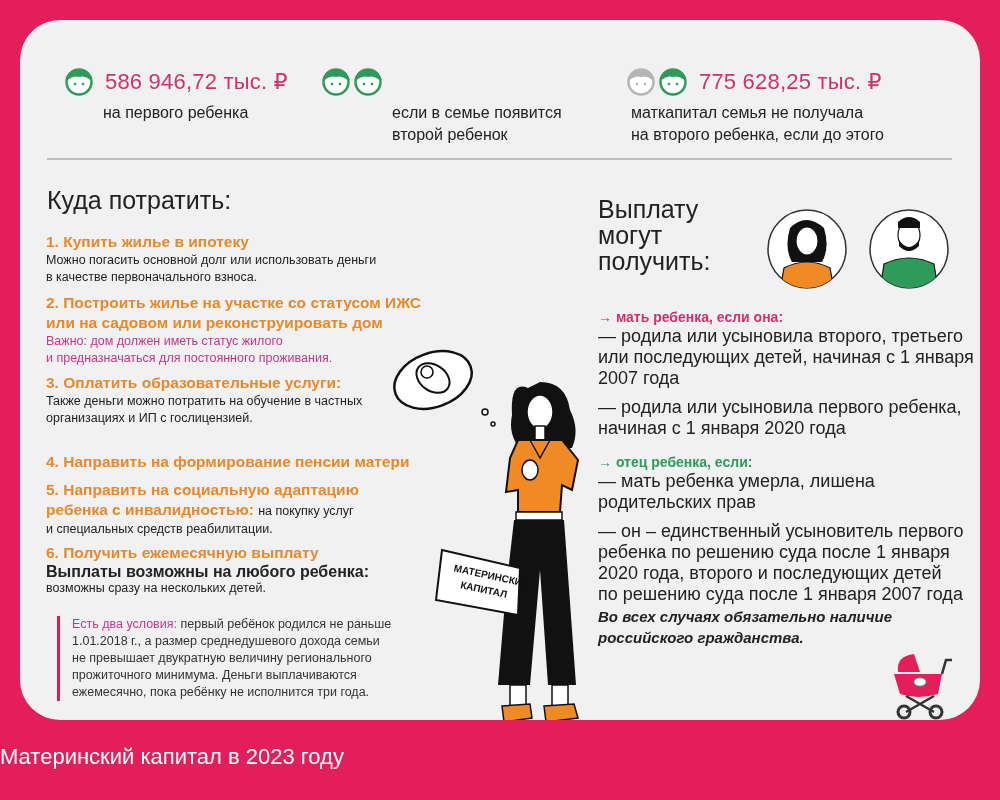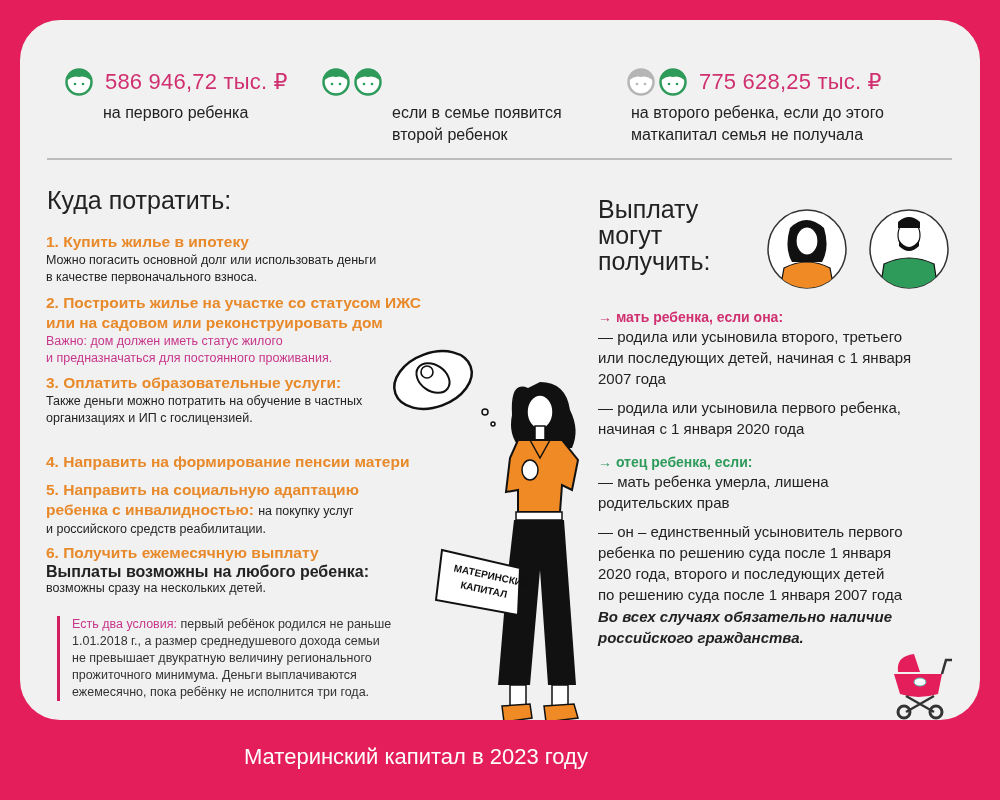--- a/index.html
+++ b/index.html
@@ -35,26 +35,26 @@
   .cond { position: absolute; left: 27px; top: 596px; width: 390px; padding-left: 12px; border-left: 3.5px solid #D31E5F; margin-left: 10px; }
   .cond .txt { font-size: 12.5px; line-height: 17px; color: #333; }
   .cond .lbl { color: #C7368A; }
 
   
   .who-title { left: 578px; top: 176px; font-size: 25px; line-height: 26px; color: #222; width: 150px; }
   .avatar { position: absolute; width: 82px; height: 82px; }
   .bullet-h { font-weight: bold; font-size: 14px; line-height: 18px; }
   .pink { color: #D0306F; }
   .green { color: #2E9B5A; }
-  .rtxt { font-size: 15px; line-height: 21px; color: #222; }
+  .rtxt { font-size: 18px; line-height: 21px; color: #222; }
   .rblock { left: 578px; width: 380px; }
   .note { left: 578px; top: 586px; width: 360px; font-size: 15px; line-height: 21px; font-weight: bold; font-style: italic; color: #222; }
 
   .footer-title {
-    position: absolute; left: 0; top: 744px; width: 832px; text-align: center;
+    position: absolute; left: 0; top: 744px; width: 832px; 
     color: #fff; font-size: 22px;
   }
 </style>
 </head>
 <body>
 
 <div class="card">
 
   <div class="stat" style="left:45px;">
     <div class="row">
@@ -102,22 +102,22 @@
       </svg>
       <svg class="face" viewBox="0 0 28 28">
         <circle cx="14" cy="14" r="12.5" fill="#fff" stroke="#2E9B5A" stroke-width="2.5"></circle>
         <path d="M2.5 12 Q4 2 14 1.5 Q24 2 25.5 12 Q20 7 14 9 Q8 7 2.5 12Z" fill="#2E9B5A"></path>
         <circle cx="10" cy="16" r="1.3" fill="#2E9B5A"></circle>
           <circle cx="18" cy="16" r="1.3" fill="#2E9B5A"></circle>
       </svg>
       <span class="amount">775 628,25 тыс. ₽</span>
     </div>
     <div class="caption" style="margin-left:4px;">
+      <div>маткапитал семья не получала</div>
       <div>на второго ребенка, если до этого</div>
-      <div>маткапитал семья не получала</div>
     </div>
   </div>
 
   <div class="divider"></div>
 
   <div class="abs spend-title">Куда потратить:</div>
 
   <div class="abs lst" style="top:212px;">
     <div class="h-orange">1. Купить жилье в ипотеку</div>
     <div class="txt">Можно погасить основной долг или использовать деньги</div>
@@ -137,21 +137,21 @@
     <div class="txt" id="edu-line3">организациях и ИП с гослицензией.</div>
   </div>
 
   <div class="abs lst" style="top:432px;">
     <div class="h-orange">4. Направить на формирование пенсии матери</div>
   </div>
 
   <div class="abs lst" style="top:460px;">
     <div class="h-orange">5. Направить на социальную адаптацию</div>
     <div class="h-orange"><span>ребенка с инвалидностью:</span> <span class="inline-txt">на покупку услуг</span></div>
-    <div class="txt">и российского средств реабилитации.</div>
+    <div class="txt">и специальных средств реабилитации.</div>
   </div>
 
   <div class="abs lst" style="top:523px;">
     <div class="h-orange">6. Получить ежемесячную выплату</div>
     <div class="bold-dark">Выплаты возможны на любого ребенка:</div>
     <div class="txt">возможны сразу на нескольких детей.</div>
   </div>
 
   <div class="cond">
     <div class="txt"><span class="lbl">Есть два условия:</span> <span>первый ребёнок родился не раньше</span></div>

